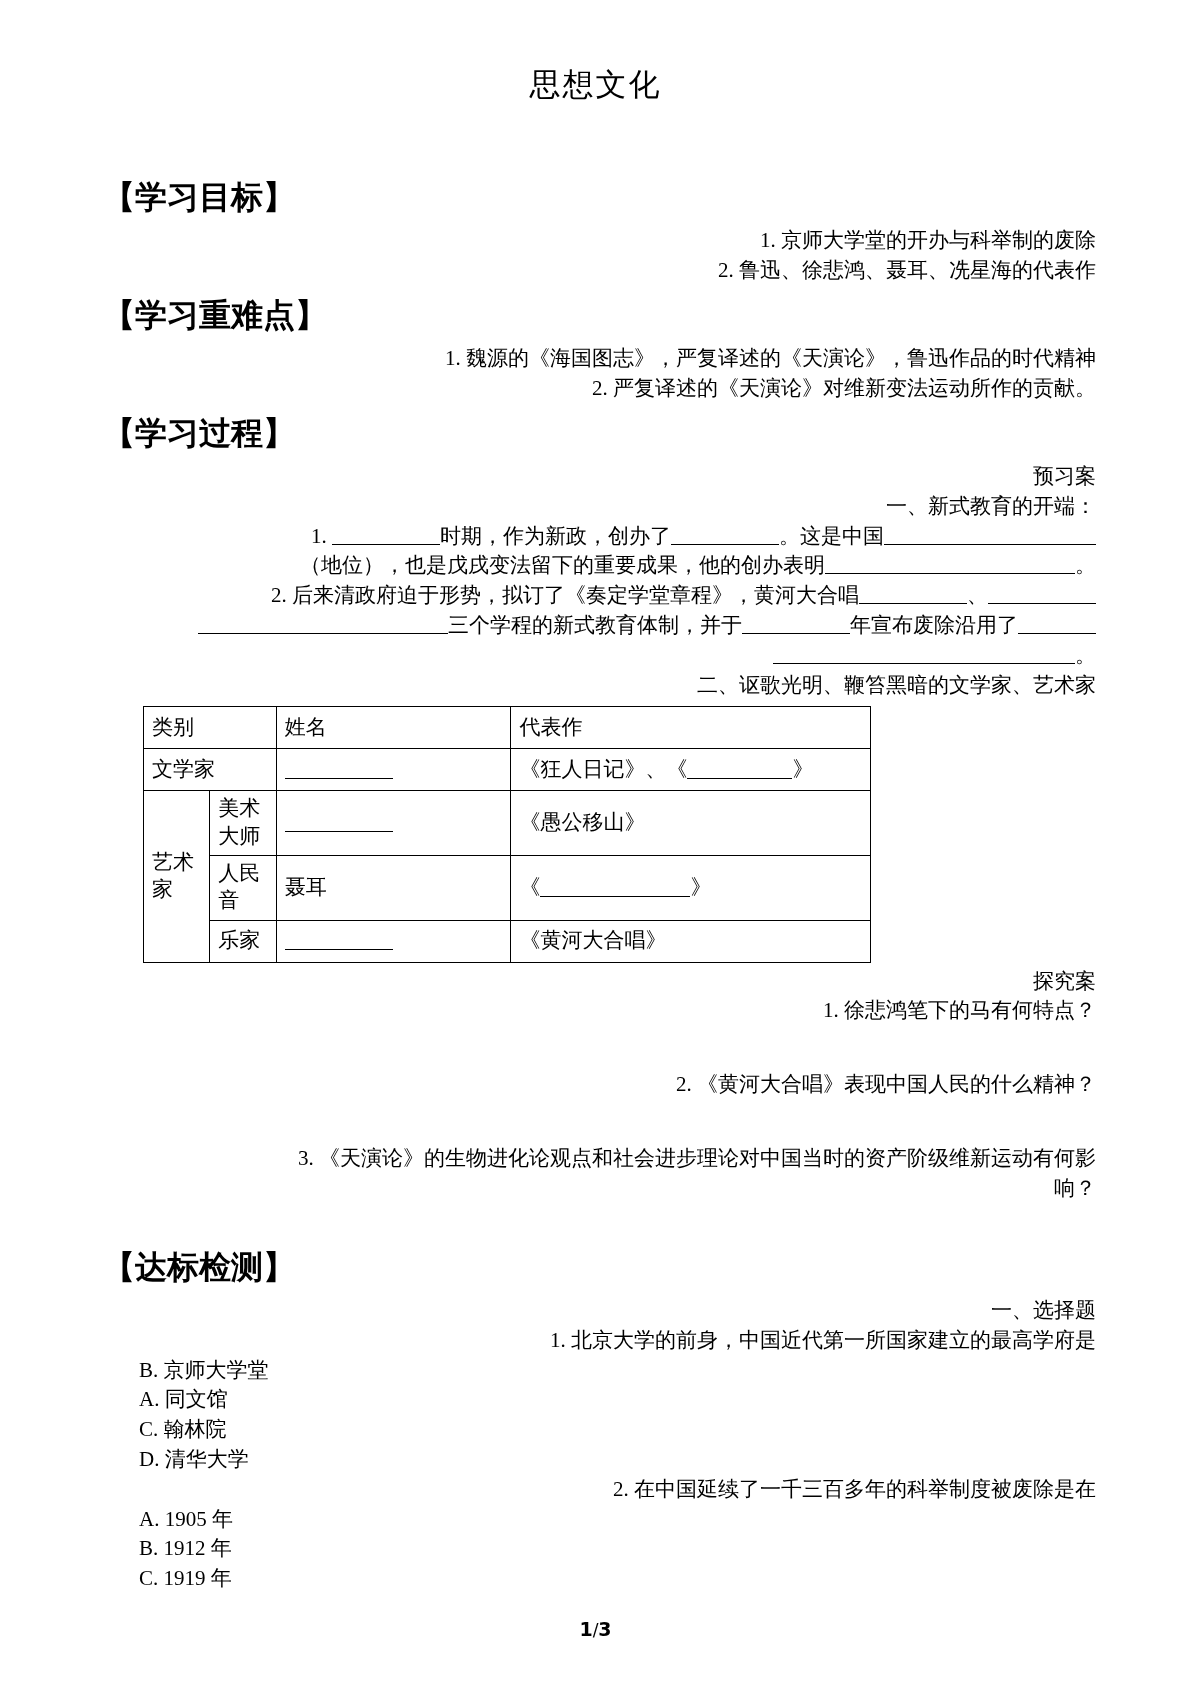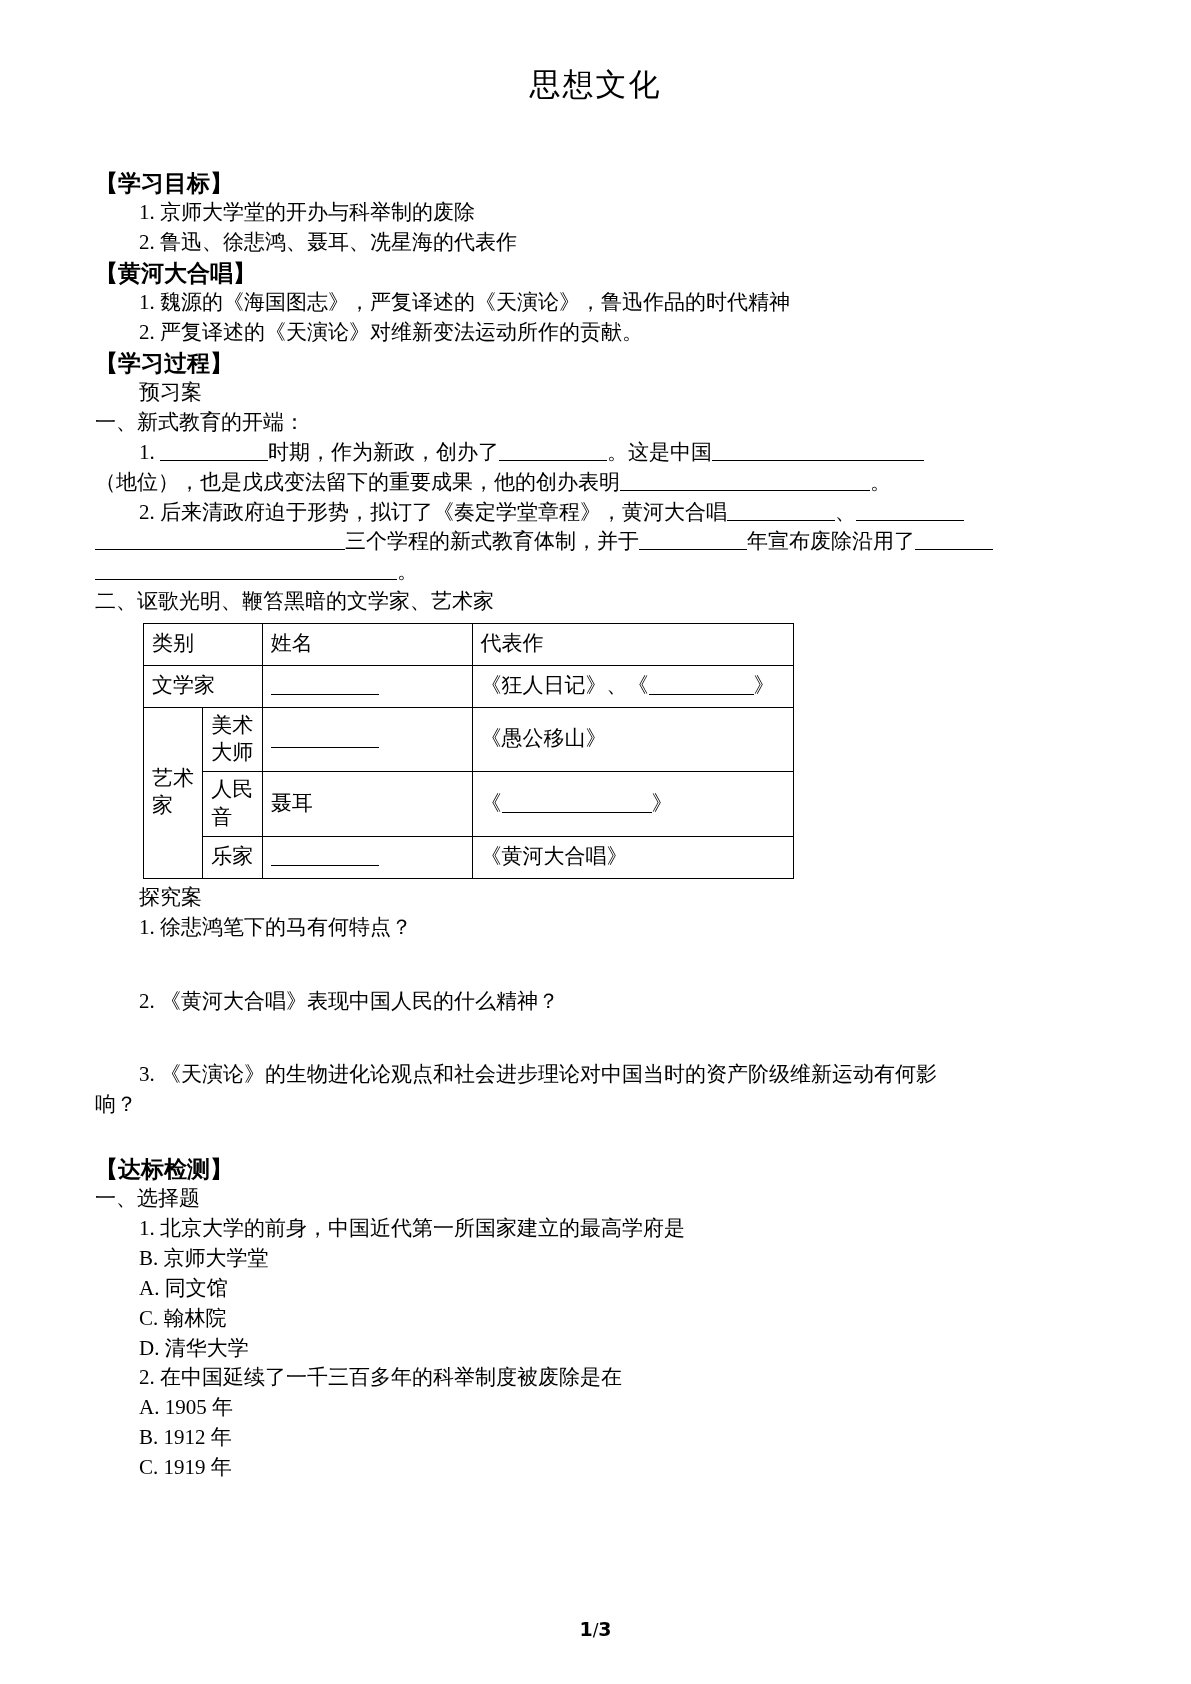--- a/index.html
+++ b/index.html
@@ -29,55 +29,56 @@
     font-size: 31px;
     font-weight: normal;
     letter-spacing: 2px;
     margin: 0;
     padding-top: 64px;
     font-family: "DejaVu Sans", "Liberation Sans", sans-serif;
   }
 
   
   .sec-head {
-    font-size: 23px;
+    font-size: 32px;
     font-weight: bold;
-    margin: 0;
+    margin: 8px;
     line-height: 1.32;
     font-family: "DejaVu Sans", "Liberation Sans", sans-serif;
     letter-spacing: 0px;
   }
   .sec-head.spaced-top { padding-top: 34px; }
 
   
   .line {
     font-size: 21px;
     line-height: 1.42;
     margin: 0;
     white-space: pre-wrap;
+    text-align: right;
   }
   .indent1 { padding-left: 44px; }
 
   .blank {
     display: inline-block;
     border-bottom: 1px solid #000;
     height: 1em;
     vertical-align: -2px;
   }
   .b-sm  { width: 78px; }
   .b-md  { width: 108px; }
   .b-xl  { width: 212px; }
   .b-xxl { width: 250px; }
   .b-full{ width: 302px; }
 
   
   table.content-table {
     border-collapse: collapse;
     margin: 6px 0 0 48px;
-    width: 651px;
+    width: 728px;
     table-layout: fixed;
   }
   table.content-table td {
     border: 1px solid #000;
     font-size: 21px;
     padding: 4px 8px 5px 8px;
     height: 32px;
     vertical-align: middle;
     line-height: 1.3;
   }
@@ -124,21 +125,21 @@
 <div class="page">
 
   <h1 class="doc-title">思想文化</h1>
 
   <div style="height:62px"></div>
 
   <div class="sec-head">【学习目标】</div>
   <div class="line indent1">1. 京师大学堂的开办与科举制的废除</div>
   <div class="line indent1">2. 鲁迅、徐悲鸿、聂耳、冼星海的代表作</div>
 
-  <div class="sec-head">【黄河大合唱】</div>
+  <div class="sec-head">【学习重难点】</div>
   <div class="line indent1">1. 魏源的《海国图志》，严复译述的《天演论》，鲁迅作品的时代精神</div>
   <div class="line indent1">2. 严复译述的《天演论》对维新变法运动所作的贡献。</div>
 
   <div class="sec-head">【学习过程】</div>
   <div class="line indent1">预习案</div>
   <div class="line">一、新式教育的开端：</div>
 
   <div class="line"><span style="display:inline-block;width:44px"></span><span>1. </span><span class="blank b-md"></span><span>时期，作为新政，创办了</span><span class="blank b-md"></span><span>。这是中国</span><span class="blank b-xl"></span></div>
   <div class="line"><span>（地位），也是戊戌变法留下的重要成果，他的创办表明</span><span class="blank b-xxl"></span><span>。</span></div>
 

